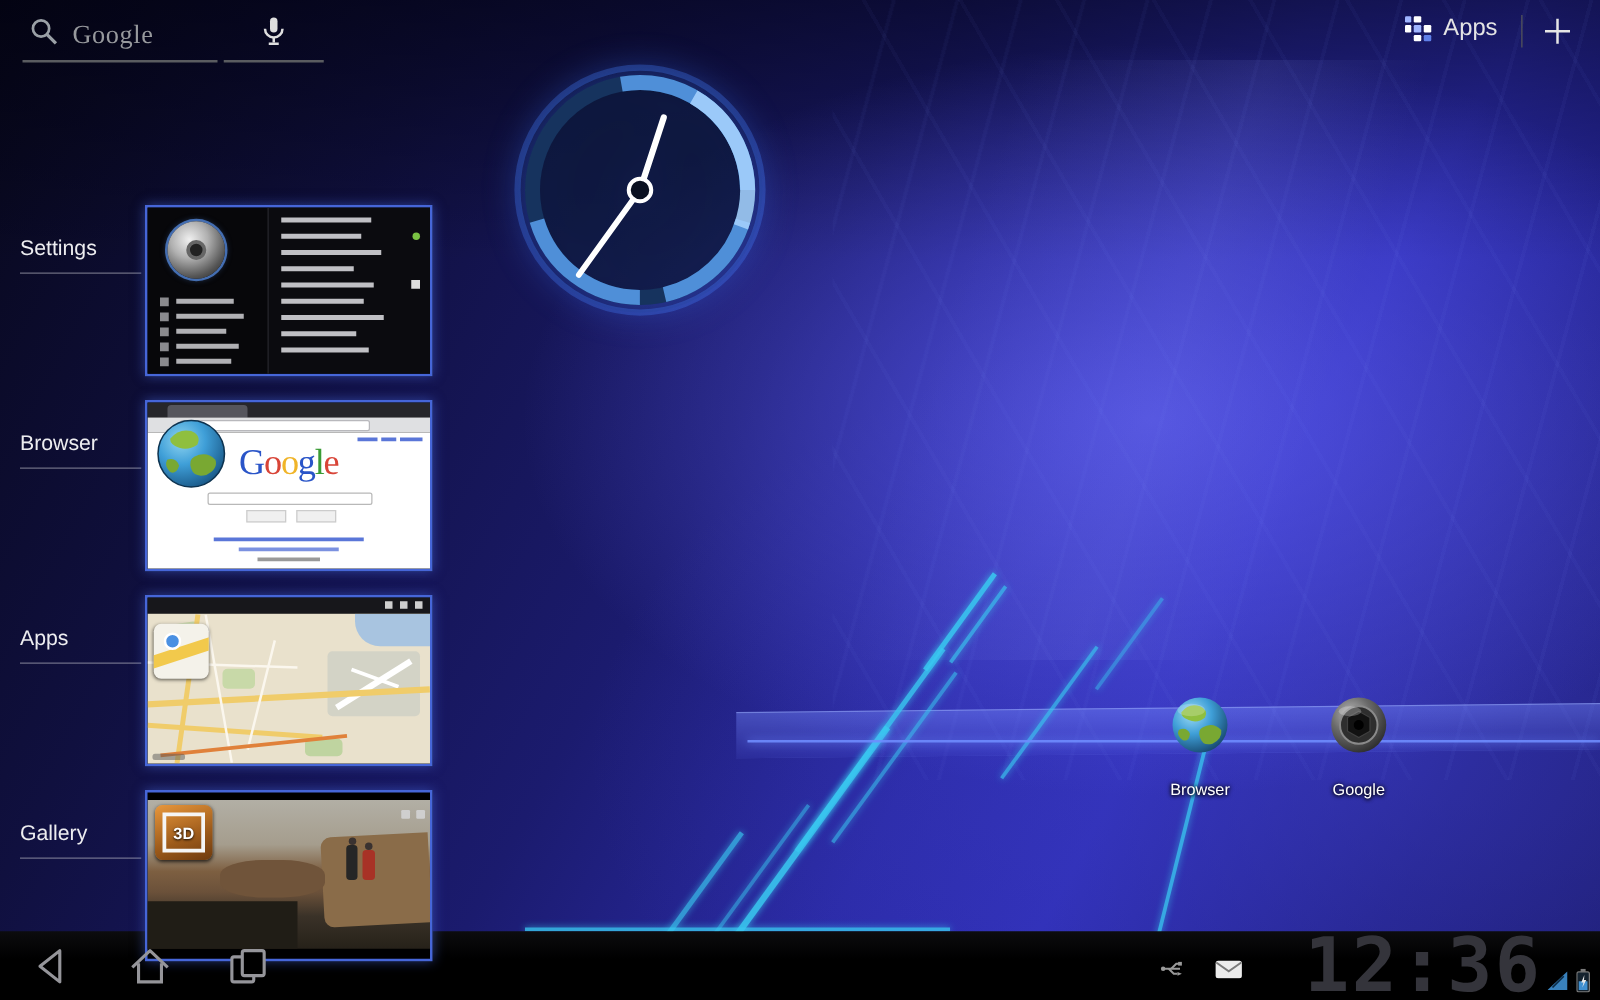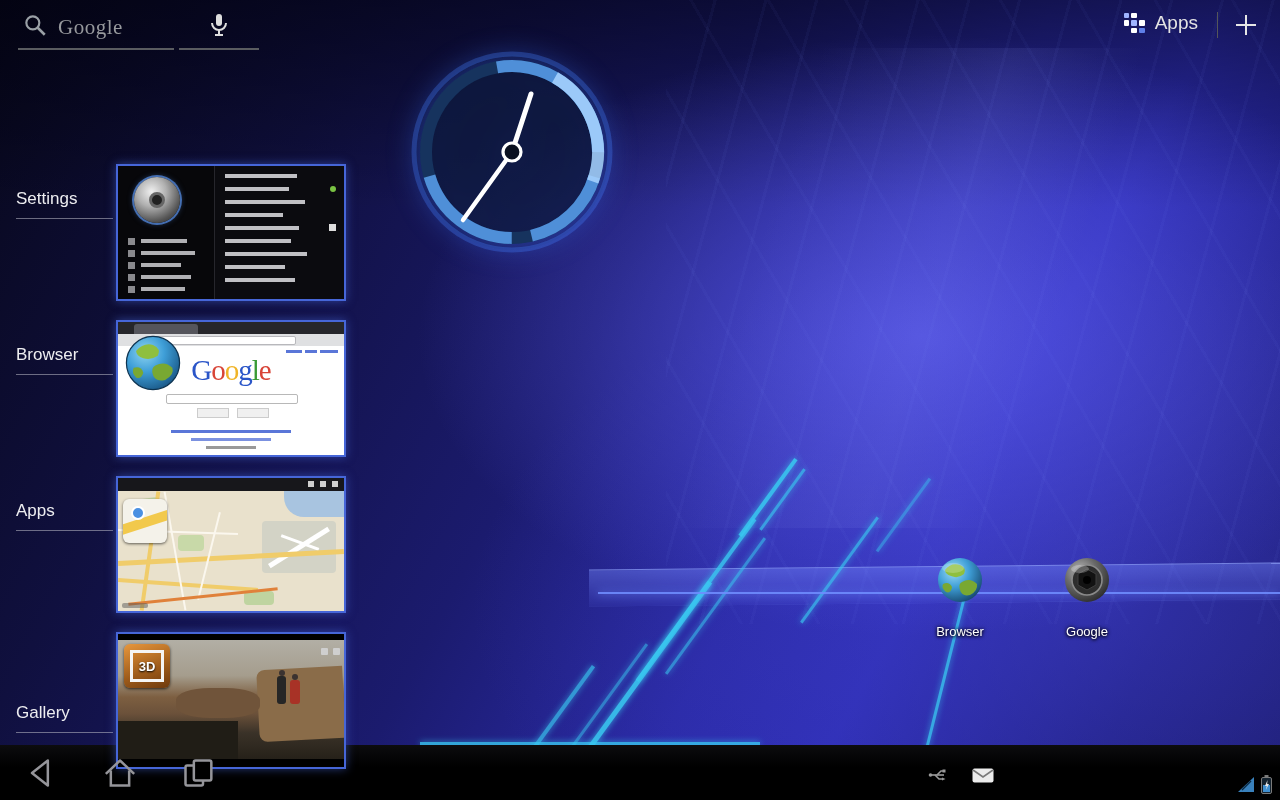--- a/index.html
+++ b/index.html
@@ -58,21 +58,21 @@
   .topbar-divider{position:absolute;right:62px;top:12px;width:1px;height:26px;background:#55565a;z-index:5;}
   .add-button{position:absolute;right:20px;top:11px;width:28px;height:28px;z-index:5;}
 
   
   .clock-widget{position:absolute;left:402px;top:42px;width:220px;height:220px;z-index:3;
     filter:drop-shadow(0 0 14px rgba(60,120,255,.45));}
 
   
   .recent-label{position:absolute;left:16px;width:97px;z-index:12;color:#ededf0;font-size:17px;
     padding-bottom:9px;border-bottom:1px solid rgba(190,190,200,.55);}
-  #lbl-settings{top:189px;} #lbl-browser{top:345px;} #lbl-maps{top:501px;} #lbl-gallery{top:657px;margin-top:46px;}
+  #lbl-settings{top:189px;} #lbl-browser{top:345px;} #lbl-maps{top:501px;} #lbl-gallery{top:657px;}
 
   .thumb{position:absolute;left:116px;width:230px;height:137px;box-sizing:border-box;
     border:2px solid #4666d8;box-shadow:0 0 9px rgba(70,102,216,.55);background:#000;
     overflow:hidden;z-index:12;}
   #thumb-settings{top:164px;} #thumb-browser{top:320px;} #thumb-maps{top:476px;} #thumb-gallery{top:632px;}
 
   
   .st-left{position:absolute;left:0;top:0;width:96px;height:100%;background:#07070a;}
   .knob{position:absolute;left:16px;top:11px;width:46px;height:46px;border-radius:50%;
     background:radial-gradient(circle at 38% 32%,#f0f0f0,#b0b0b0 35%,#555 70%,#1a1a1a);
@@ -418,20 +418,21 @@
       <circle cx="24" cy="24" r="15" fill="#2e2e2e" stroke="#8a8a8a" stroke-width="1.6"></circle>
       <polygon points="24,13 33,18 33,29 24,34 15,29 15,18" fill="#121212" stroke="#3f3f3f" stroke-width="1"></polygon>
       <circle cx="24" cy="24" r="4" fill="#000"></circle>
       <ellipse cx="17" cy="13" rx="9" ry="4" fill="#ffffff" opacity="0.25"></ellipse>
     </svg>
   </div>
   <div class="sc-label">Google</div>
 </div>
 
 <div class="system-bar">
+  <div class="bar-time">12:36</div>
   <svg class="status-icon" id="signal-ic" style="position:absolute" viewBox="0 0 16 15">
     <polygon points="0,15 16,15 16,0" fill="#3f8fd0" opacity="0.9"></polygon>
     <line x1="4" y1="13" x2="13" y2="4" stroke="#0a2a44" stroke-width="1.4"></line>
   </svg>
   <svg class="status-icon" id="battery-ic" style="position:absolute" viewBox="0 0 11 19">
     <rect x="3.5" y="0" width="4" height="2.5" fill="#7a7a7a"></rect>
     <rect x="0.5" y="2.5" width="10" height="16" rx="1.5" fill="#14222e" stroke="#7a7a7a" stroke-width="1"></rect>
     <rect x="2" y="10" width="7" height="7" fill="#3f8fd0"></rect>
     <polygon points="6.5,5 4,11 5.8,11 4.8,15 8,9 6.2,9" fill="#e8e8e8"></polygon>
   </svg>

